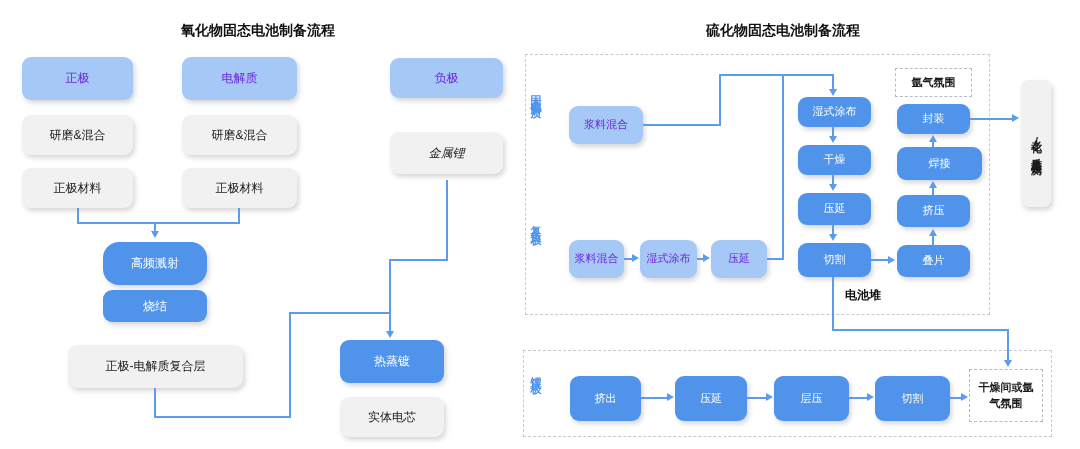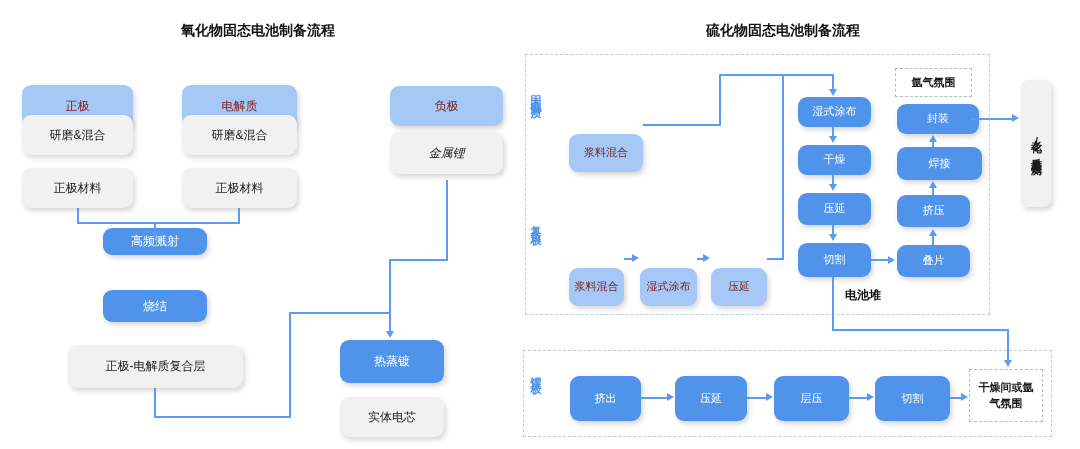--- a/index.html
+++ b/index.html
@@ -1,21 +1,21 @@
 <!DOCTYPE html>
 <html><head>
 <meta charset="utf-8">
 <style>
   html,body{margin:0;padding:0;background:#fff;}
   .stage{position:relative;width:1080px;height:449px;background:#fff;
          font-family:"Liberation Sans","DejaVu Sans",sans-serif;overflow:hidden;}
   .title{position:absolute;font-size:14px;font-weight:bold;color:#111;white-space:nowrap;}
   .box{position:absolute;border-radius:9px;display:flex;align-items:center;justify-content:center;
        text-align:center;box-shadow:2px 3px 5px rgba(0,0,0,0.16);box-sizing:border-box;padding:2px 4px;line-height:1.25;}
-  .light{background:#a6c8f6;color:#7f1d1d;font-size:12px;margin-top:28px;}
+  .light{background:#a6c8f6;color:#6d28d9;font-size:12px;}
   .med{background:#4f94ea;color:#fff;font-size:12px;}
   .gray{background:#f1f1f2;color:#1b1b1b;font-size:12px;}
   .sm{font-size:11px;}
   .dashedbox{position:absolute;border:1px dashed #b8bbc1;background:#fff;display:flex;align-items:center;
              justify-content:center;text-align:center;font-size:11px;font-weight:bold;color:#1b1b1b;
              box-sizing:border-box;padding:2px 4px;line-height:1.4;}
   .container{position:absolute;border:1px dashed #c6c9cf;box-sizing:border-box;}
   .lane{position:absolute;writing-mode:vertical-rl;text-orientation:upright;color:#4f94ea;
         font-size:11px;font-weight:bold;letter-spacing:3px;}
   .vgray{position:absolute;background:#f1f1f2;border-radius:7px;box-shadow:2px 3px 5px rgba(0,0,0,0.16);
@@ -40,21 +40,21 @@
   <div class="box light" style="left:22px;top:57px;width:111px;height:43px;">正极</div>
   <div class="box light" style="left:390px;top:58px;width:113px;height:40px;">负极</div>
   <div class="box light" style="left:182px;top:57px;width:115px;height:43px;">电解质</div>
 
   <div class="box gray" style="left:22px;top:115px;width:111px;height:40px;">研磨&amp;混合</div>
   <div class="box gray" style="left:182px;top:115px;width:115px;height:40px;">研磨&amp;混合</div>
   <div class="box gray" style="left:22px;top:168px;width:111px;height:40px;">正极材料</div>
   <div class="box gray" style="left:182px;top:168px;width:115px;height:40px;">正极材料</div>
   <div class="box gray" style="left:390px;top:132px;width:113px;height:42px;font-style:italic;">金属锂</div>
 
-  <div class="box med" style="left:103px;top:228px;width:104px;height:27px;">高频溅射</div>
+  <div class="box med" style="left:103px;top:242px;width:104px;height:43px;border-radius:16px;">高频溅射</div>
   <div class="box med" style="left:103px;top:290px;width:104px;height:32px;">烧结</div>
   <div class="box gray" style="left:68px;top:345px;width:175px;height:43px;">正极-电解质复合层</div>
   <div class="box med" style="left:340px;top:340px;width:104px;height:43px;">热蒸镀</div>
   <div class="box gray" style="left:340px;top:397px;width:104px;height:40px;">实体电芯</div>
 
   <div class="vline" style="left:77px;top:208px;height:15px;"></div>
   <div class="vline" style="left:238px;top:208px;height:15px;"></div>
   <div class="hline" style="left:77px;top:222px;width:163px;"></div>
   <div class="vline" style="left:154px;top:222px;height:10px;"></div>
   <div class="arr d" style="left:151px;top:231px;"></div>
@@ -77,21 +77,21 @@
   <div class="lane" style="left:528px;top:368px;height:46px;">锂正极</div>
 
   <div class="box light sm" style="left:569px;top:106px;width:74px;height:38px;">浆料混合</div>
 
   <div class="box med sm" style="left:798px;top:97px;width:73px;height:30px;">湿式涂布</div>
   <div class="box med sm" style="left:798px;top:145px;width:73px;height:30px;">干燥</div>
   <div class="box med sm" style="left:798px;top:193px;width:73px;height:32px;">压延</div>
   <div class="box med sm" style="left:798px;top:243px;width:73px;height:34px;">切割</div>
 
   <div class="dashedbox" style="left:895px;top:68px;width:77px;height:29px;">氩气氛围</div>
-  <div class="box med sm" style="left:897px;top:104px;width:82px;height:30px;">封装</div>
+  <div class="box med sm" style="left:897px;top:104px;width:73px;height:30px;">封装</div>
   <div class="box med sm" style="left:897px;top:147px;width:85px;height:33px;">焊接</div>
   <div class="box med sm" style="left:897px;top:195px;width:73px;height:32px;">挤压</div>
   <div class="box med sm" style="left:897px;top:245px;width:73px;height:32px;">叠片</div>
 
   <div class="vgray" style="left:1021px;top:80px;width:30px;height:127px;">老化/质量检测</div>
 
   <div class="box light sm" style="left:569px;top:240px;width:55px;height:38px;">浆料混合</div>
   <div class="box light sm" style="left:640px;top:240px;width:57px;height:38px;">湿式涂布</div>
   <div class="box light sm" style="left:711px;top:240px;width:56px;height:38px;">压延</div>
 

